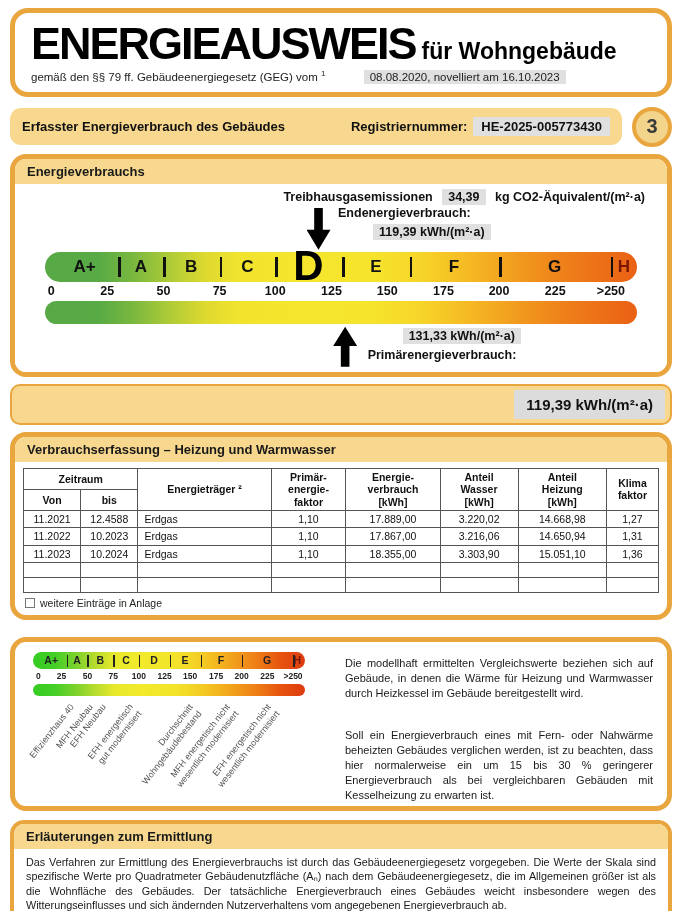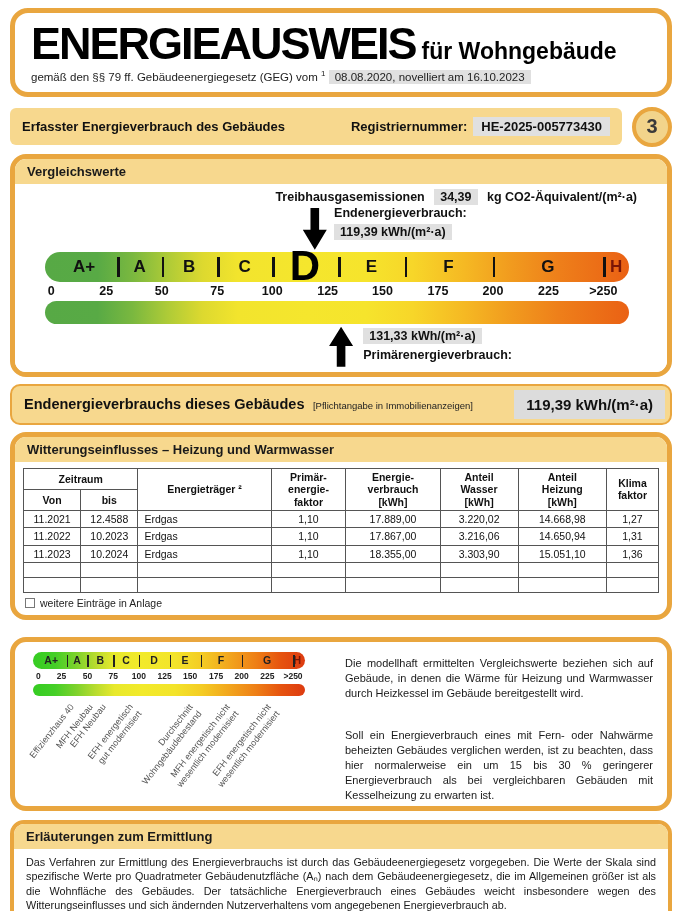--- a/index.html
+++ b/index.html
@@ -4,37 +4,37 @@
 <style>
   * { margin:0; padding:0; box-sizing:border-box; }
   html,body { background:#ffffff; }
   body {
     width:682px; height:911px;
     font-family:"Liberation Sans", sans-serif;
     color:#111; overflow:hidden; position:relative;
   }
   .page { padding:8px 10px 0 10px; }
 
-  .graybg { background:#e0e0e0; padding:1px 6px; }
+  .graybg { background:#e0e0e0; padding:1px 6px;margin-left:35px; }
 
   
   .header-box {
     border:5px solid #e9a63f; border-radius:18px;
     padding:8px 24px 9px 16px; background:#fff;
   }
   .title-line { white-space:nowrap; line-height:1.0; }
   .main-title { font-size:45px; font-weight:bold; letter-spacing:-2px; color:#000; }
   .title-suffix { font-size:23px; font-weight:bold; margin-left:6px; color:#000; }
   .sub-line { font-size:11.5px; margin-top:3px; color:#222; }
   .sub-line sup { font-size:8px; }
 
   
   .capture-row { display:flex; align-items:center; gap:10px; margin-top:10px; }
   .capture-bar {
-    flex:1; background:#f7d88e; border-radius:6px;
+    flex:1; background:#f7d88e; border-radius:11px;
     padding:9px 12px; display:flex; align-items:center;
   }
   .capture-title { font-size:13px; font-weight:bold; }
   .reg-group { margin-left:auto; display:flex; align-items:center; gap:6px; }
   .reg-label { font-size:13px; font-weight:bold; }
   .reg-value { font-size:13px; font-weight:bold; background:#e0e0e0; padding:2px 8px; }
   .page-circle {
     width:40px; height:40px; border-radius:50%;
     background:#f2d48b; border:4px solid #e9a63f;
     display:flex; align-items:center; justify-content:center;
@@ -45,21 +45,21 @@
   .panel {
     border:5px solid #e9a63f; border-radius:16px;
     overflow:hidden; background:#fff; margin-top:7px;
   }
   .panel-header {
     background:#f7d88e; padding:5px 12px;
     font-size:13px; font-weight:bold; color:#1a1a1a;
   }
 
   
-  .energy-content { padding:6px 30px 4px 22px; background:#fff; }
+  .energy-content { padding:6px 22px 4px 22px; background:#fff; }
   .ghg-row { text-align:right; font-size:12.5px; font-weight:bold; height:18px; }
   .ghg-row .graybg { margin:0 6px; }
   .scale-zone { position:relative; margin:0 8px; }
   .marker-top { position:relative; height:44px; }
   .arrow-down {
     position:absolute; top:0; width:24px; height:42px; background:#000;
     transform:translateX(-50%);
     clip-path:polygon(32% 0,68% 0,68% 52%,100% 52%,50% 100%,0 52%,32% 52%);
   }
   .end-annot { position:absolute; top:-2px; font-size:12.5px; font-weight:bold; }
@@ -184,21 +184,21 @@
       <span class="capture-title">Erfasster Energieverbrauch des Gebäudes</span>
       <span class="reg-group">
         <span class="reg-label">Registriernummer:</span>
         <span class="reg-value">HE-2025-005773430</span>
       </span>
     </div>
     <div class="page-circle">3</div>
   </div>
 
   <div class="panel">
-    <div class="panel-header">Vergleichswerte</div>
+    <div class="panel-header">Energieverbrauchs</div>
     <div class="energy-content">
 
       <div class="ghg-row">
         <span>Treibhausgasemissionen</span>
         <span class="graybg">34,39</span>
         <span>kg CO2-Äquivalent/(m²·a)</span>
       </div>
 
       <div class="scale-zone">
 
@@ -252,29 +252,25 @@
             <div><span class="graybg">131,33 kWh/(m²·a)</span></div>
             <div>Primärenergieverbrauch:</div>
           </div>
         </div>
 
       </div>
     </div>
   </div>
 
   <div class="endbar">
-    <span>
-      <span class="endbar-title">Endenergieverbrauchs dieses Gebäudes</span>
-      <span class="endbar-note">[Pflichtangabe in Immobilienanzeigen]</span>
-    </span>
     <span class="endbar-value">119,39 kWh/(m²·a)</span>
   </div>
 
   <div class="panel">
-    <div class="panel-header">Witterungseinflusses – Heizung und Warmwasser</div>
+    <div class="panel-header">Verbrauchserfassung – Heizung und Warmwasser</div>
     <div class="cons-content">
       <table class="cons">
         <colgroup>
           <col style="width:8.8%">
             <col style="width:8.8%">
             <col style="width:20.5%">
             <col style="width:11.5%">
           <col style="width:14.5%">
             <col style="width:12%">
             <col style="width:13.6%">

